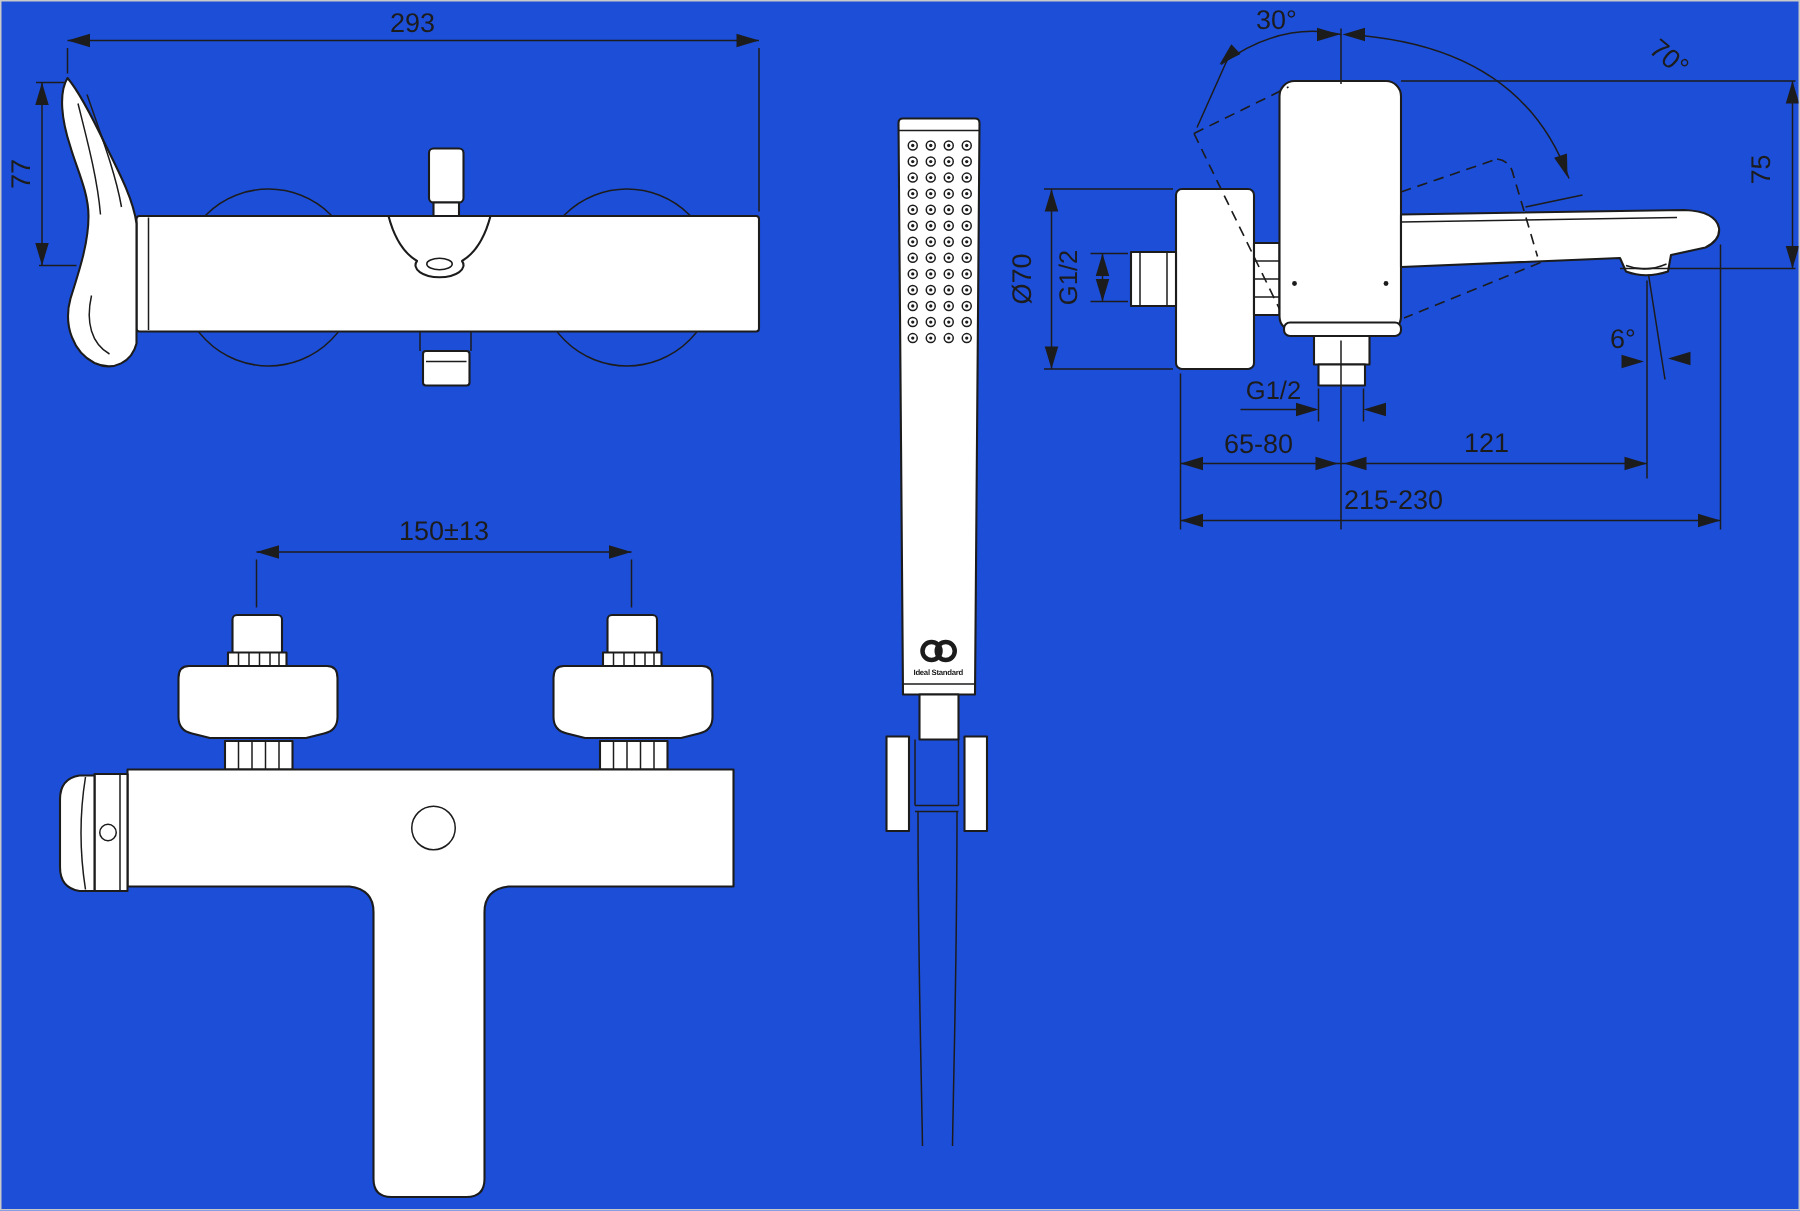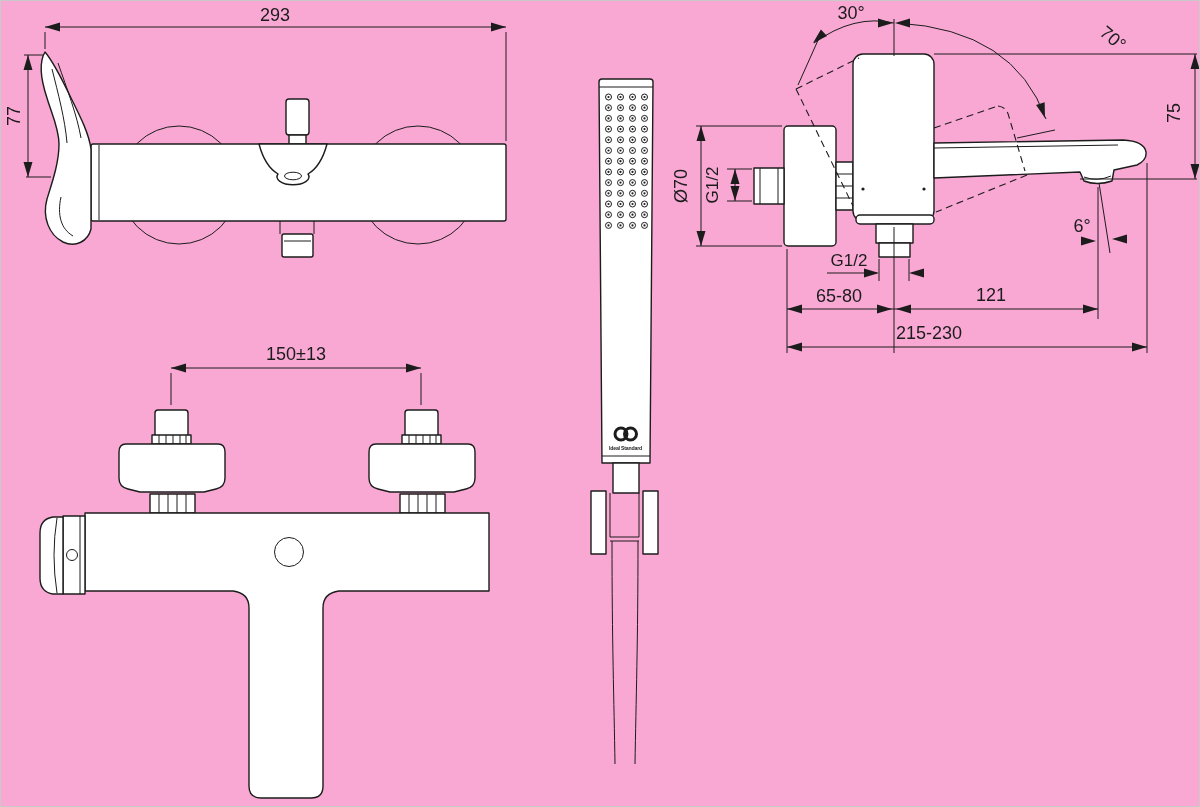--- a/index.html
+++ b/index.html
@@ -1,16 +1,16 @@
 <!DOCTYPE html>
 <html><head>
 <meta charset="utf-8">
 <style>
   html,body{margin:0;padding:0;background:#fff;}
-  .frame{width:1198px;height:805px;border:1px solid #c9c9c9;box-sizing:content-box;background:#f9a8d4;}
+  .frame{width:1198px;height:805px;border:1px solid #c9c9c9;box-sizing:content-box;background:#1d4ed8;}
   svg{display:block;}
   .part{fill:#fff;stroke:#1c1c1c;stroke-width:1.4;stroke-linejoin:round;}
   .detail{fill:none;stroke:#1c1c1c;stroke-width:1;}
   .dimline{fill:none;stroke:#1c1c1c;stroke-width:1;}
   .dashline{fill:none;stroke:#1c1c1c;stroke-width:1.1;stroke-dasharray:7 4.5;}
   .arrow{fill:#1c1c1c;stroke:none;}
   .dimtext{font-family:"Liberation Sans",sans-serif;font-size:18px;fill:#1c1c1c;}
   .dimtext-sm{font-family:"Liberation Sans",sans-serif;font-size:17px;fill:#1c1c1c;}
   .brandtext{font-family:"Liberation Sans",sans-serif;font-size:5.2px;font-weight:bold;fill:#1c1c1c;letter-spacing:-0.2px;}
   .dot-outer{fill:none;stroke:#1c1c1c;stroke-width:1;}

